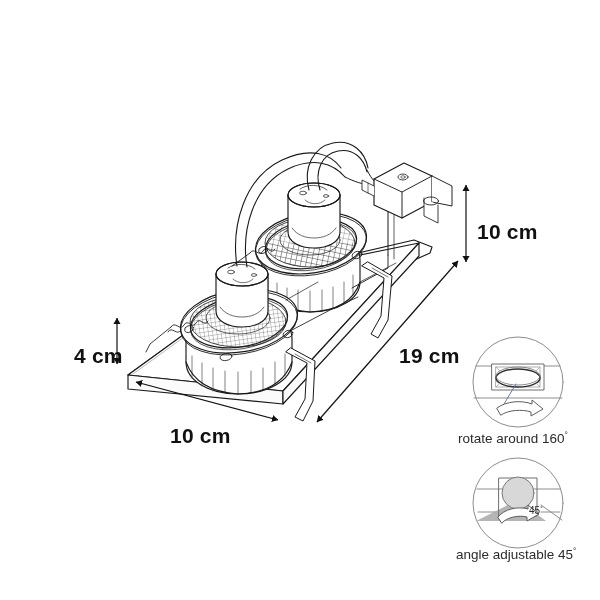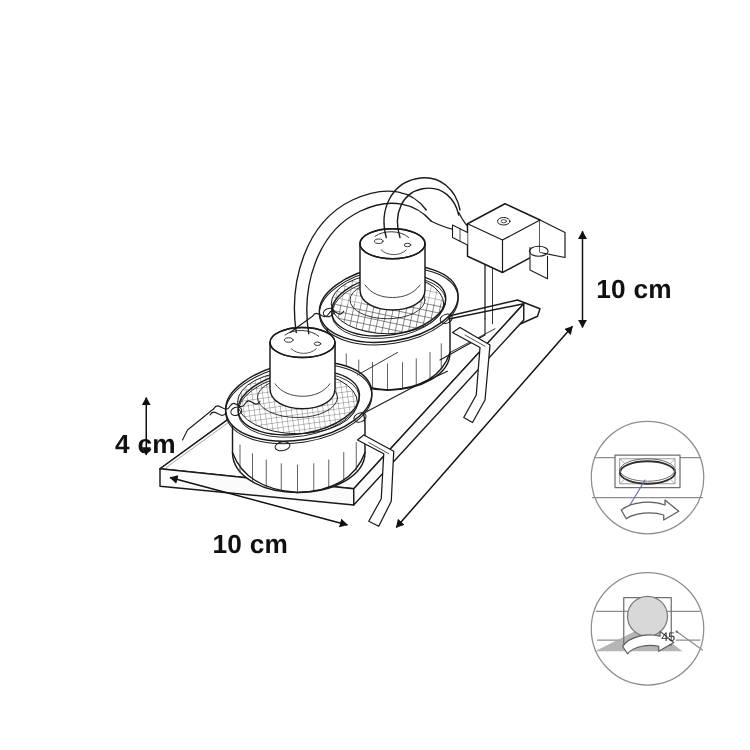--- a/index.html
+++ b/index.html
@@ -57,21 +57,21 @@
   }
   .angle-num {
     position: absolute;
     font-family: "Liberation Sans", sans-serif;
     font-size: 10px;
     font-weight: 400;
     color: #2b2b2b;
     white-space: nowrap;
   }
 
-  #lbl-4cm   { left: 92px;  top: 324px; }
+  #lbl-4cm   { left: 74px;  top: 324px; }
   #lbl-10cm-w{ left: 170px; top: 404px; }
   #lbl-19cm  { left: 399px; top: 324px; }
   #lbl-10cm-h{ left: 477px; top: 200px; }
 
   #cap-rotate { left: 458px; top: 431px; }
   #cap-angle  { left: 456px; top: 547px; }
   #num-45     { left: 529px; top: 505px; }
 </style>
 </head>
 <body>
@@ -288,20 +288,21 @@
       <line x1="317" y1="422" x2="458" y2="261" stroke="#111111" stroke-width="1.2" marker-start="url(#ah)" marker-end="url(#ah)"></line>
     </g>
 
     <g>
       <line x1="466" y1="185" x2="466" y2="262" stroke="#111111" stroke-width="1.2" marker-start="url(#ah)" marker-end="url(#ah)"></line>
     </g>
   </svg>
 
   <div class="dim-label" id="lbl-4cm">4 cm</div>
   <div class="dim-label" id="lbl-10cm-w">10 cm</div>
+  <div class="dim-label" id="lbl-19cm">19 cm</div>
   <div class="dim-label" id="lbl-10cm-h">10 cm</div>
 
   <svg class="layer" viewBox="0 0 600 600">
     <g fill="none" stroke="#7b7b7b" stroke-width="1" stroke-linejoin="round" stroke-linecap="round">
 
       <circle cx="518" cy="382" r="45" stroke="#8d8d8d" stroke-width="1"></circle>
 
       <line x1="476" y1="366" x2="560" y2="366" stroke="#8d8d8d"></line>
       <line x1="474" y1="398" x2="562" y2="398" stroke="#8d8d8d"></line>
 
@@ -315,20 +316,23 @@
 
       <line x1="516" y1="384" x2="504" y2="404" stroke="#5b6fa8" stroke-width="0.9"></line>
 
       <path d="M497 408
                C506 401 522 400 532 404
                L532 400 L543 409 L531 416 L531 412
                C522 409 508 410 501 415 Z" fill="#ffffff" stroke="#5d5d5d" stroke-width="1"></path>
     </g>
   </svg>
 
+  <div class="icon-caption" id="cap-rotate">
+    <span>rotate around 160</span><span class="deg">°</span>
+  </div>
 
   <svg class="layer" viewBox="0 0 600 600">
     <g fill="none" stroke="#8d8d8d" stroke-width="1" stroke-linejoin="round" stroke-linecap="round">
 
       <circle cx="518" cy="503" r="45" stroke="#8d8d8d" stroke-width="1"></circle>
 
       <line x1="477" y1="489" x2="560" y2="489" stroke="#8d8d8d"></line>
       <line x1="478" y1="512" x2="496" y2="512" stroke="#8d8d8d"></line>
       <line x1="541" y1="512" x2="560" y2="512" stroke="#8d8d8d"></line>
 
@@ -344,14 +348,17 @@
                C504 509 518 506 528 509
                L528 505 L539 514 L527 521 L527 517
                C519 515 507 517 502 523 Z" fill="#ffffff" stroke="#5d5d5d" stroke-width="1"></path>
     </g>
   </svg>
 
   <div class="angle-num" id="num-45">
     <span>45</span><span class="deg">°</span>
   </div>
 
+  <div class="icon-caption" id="cap-angle">
+    <span>angle adjustable 45</span><span class="deg">°</span>
+  </div>
 
 </div>
 
 </body></html>

